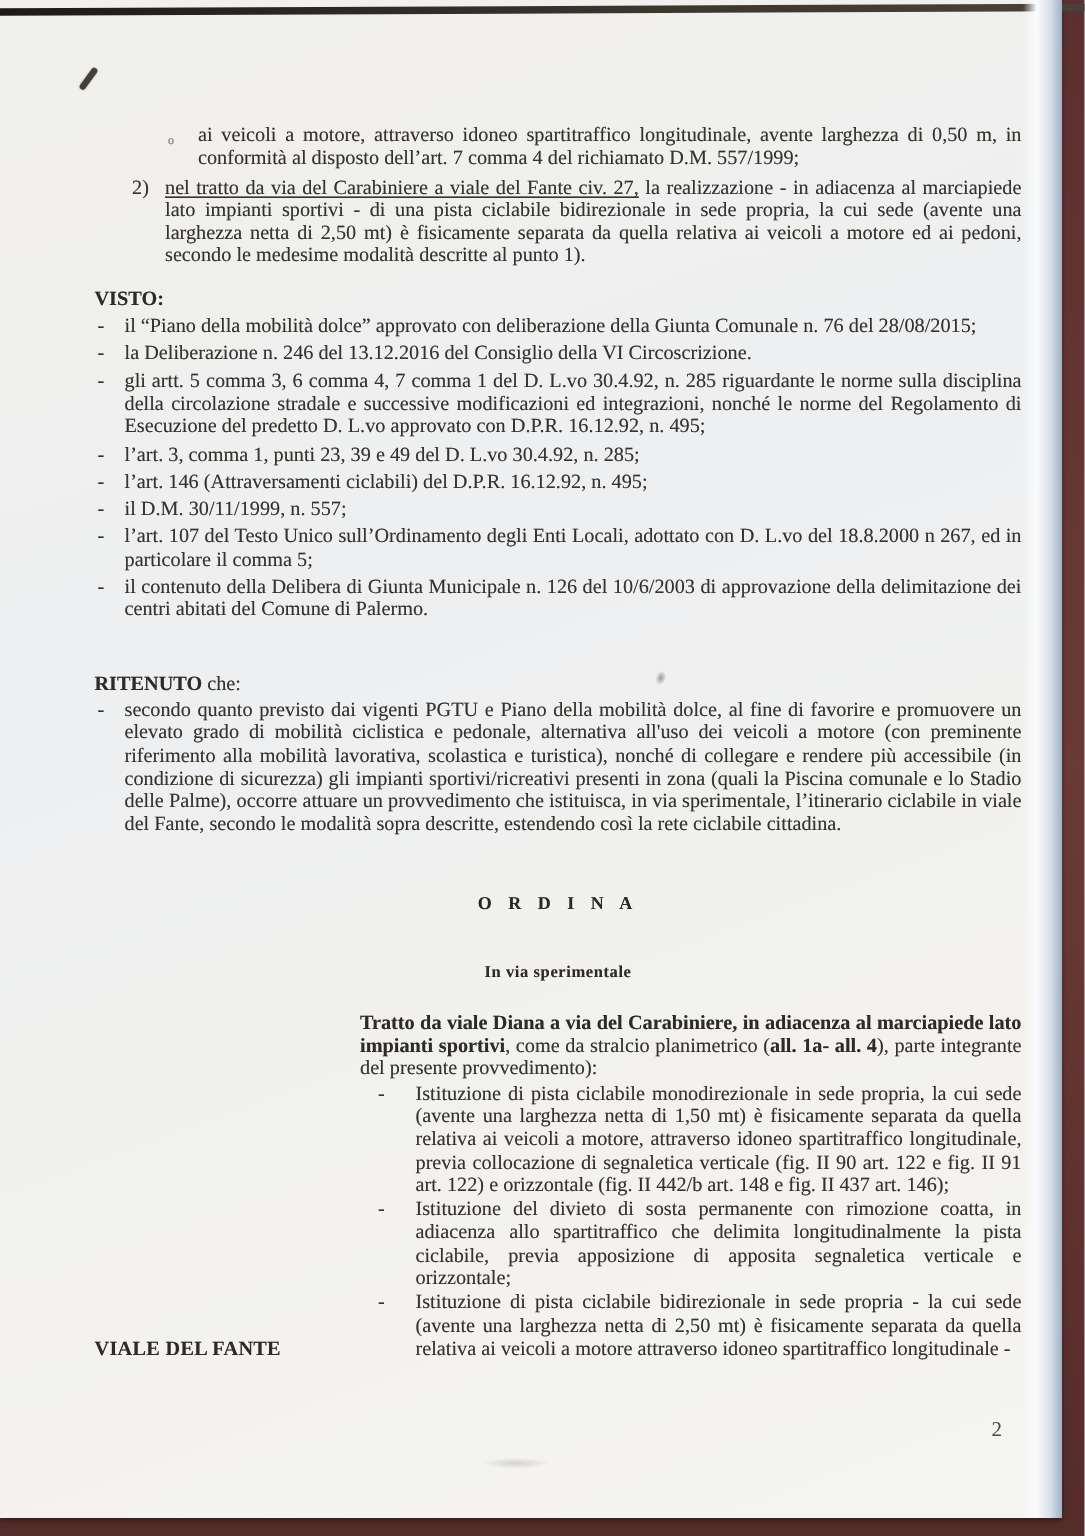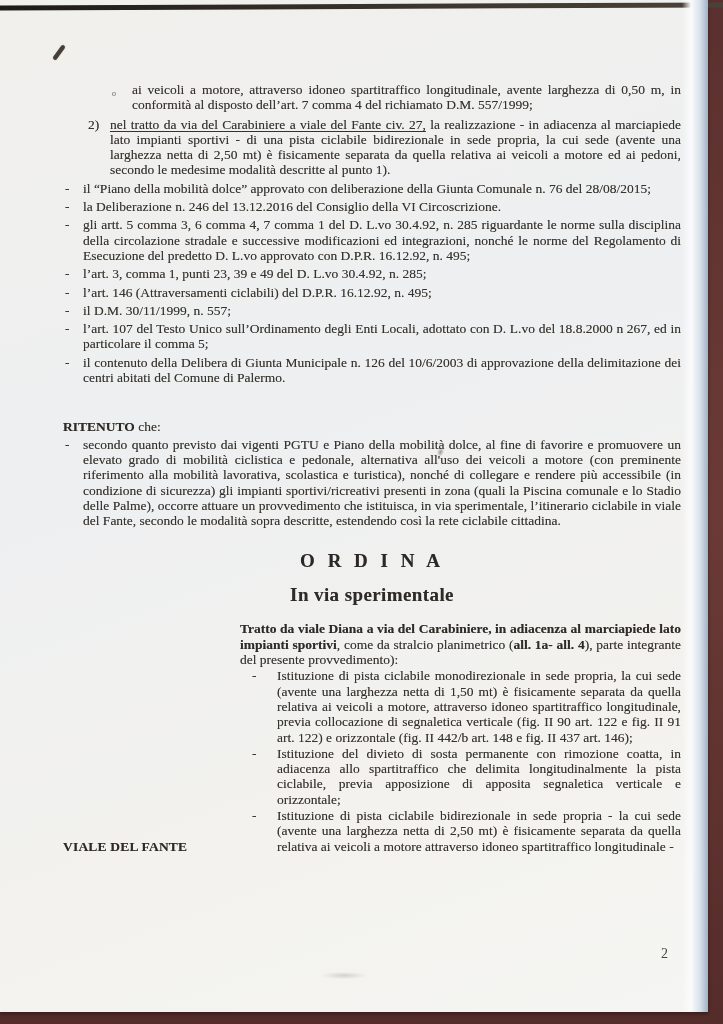--- a/index.html
+++ b/index.html
@@ -61,27 +61,27 @@
   .sec-heading { margin-top:13px; font-weight:bold; color:#2e2a26; text-align:left; }
   .sec-heading .normal { font-weight:normal; color:#36322d; }
 
   .dash-list { margin-top:2px; }
   .dash-list .row { padding-left:2px; margin-top:3px; }
   .dash-list .row .mk { width:18px; flex:none; }
 
   .ritenuto-list .row { margin-top:1px; }
 
   .ordina-title {
-    margin-top:22px; text-align:center;
-    font-size:19px; font-weight:bold; letter-spacing:4px; color:#2c2825;
+    margin-top:34px; text-align:center;
+    font-size:12px; font-weight:bold; letter-spacing:4px; color:#2c2825;
     line-height:22px;
   }
   .ordina-sub {
-    margin-top:14px; text-align:center;
-    font-size:19px; font-weight:bold; letter-spacing:.4px; color:#2e2a26;
+    margin-top:26px; text-align:center;
+    font-size:11px; font-weight:bold; letter-spacing:.4px; color:#2e2a26;
     line-height:18px;
   }
   .two-col { display:flex; margin-top:17px;align-items:flex-end; }
   .street { width:177px; flex:none; font-weight:bold; color:#2e2a26; text-align:left; letter-spacing:.2px; }
   .right-col { flex:1; }
   .right-col .lead { text-align:justify; }
   .right-col .lead2 { margin-top:13px; }
   .sub-list .row { padding-left:12px; margin-top:1px; }
   .sub-list .row .mk { width:25px; flex:none; }
 
@@ -105,20 +105,21 @@
     <div class="row intro1">
       <span class="mk">o</span>
       <div class="txt">ai veicoli a motore, attraverso idoneo spartitraffico longitudinale, avente larghezza di 0,50 m, in conformità al disposto dell’art. 7 comma 4 del richiamato D.M. 557/1999;</div>
     </div>
 
     <div class="row intro2">
       <span class="mk">2)</span>
       <div class="txt"><span class="u">nel tratto da via del Carabiniere a viale del Fante civ. 27,</span><span> la realizzazione - in adiacenza al marciapiede lato impianti sportivi - di una pista ciclabile bidirezionale in sede propria, la cui sede (avente una larghezza netta di 2,50 mt) è fisicamente separata da quella relativa ai veicoli a motore ed ai pedoni, secondo le medesime modalità descritte al punto 1).</span></div>
     </div>
 
+    <div class="sec-heading">VISTO:</div>
     <div class="dash-list">
       <div class="row">
         <span class="mk">-</span>
         <div class="txt">il “Piano della mobilità dolce” approvato con deliberazione della Giunta Comunale n. 76 del 28/08/2015;</div>
       </div>
       <div class="row">
         <span class="mk">-</span>
         <div class="txt">la Deliberazione n. 246 del 13.12.2016 del Consiglio della VI Circoscrizione.</div>
       </div>
       <div class="row">

